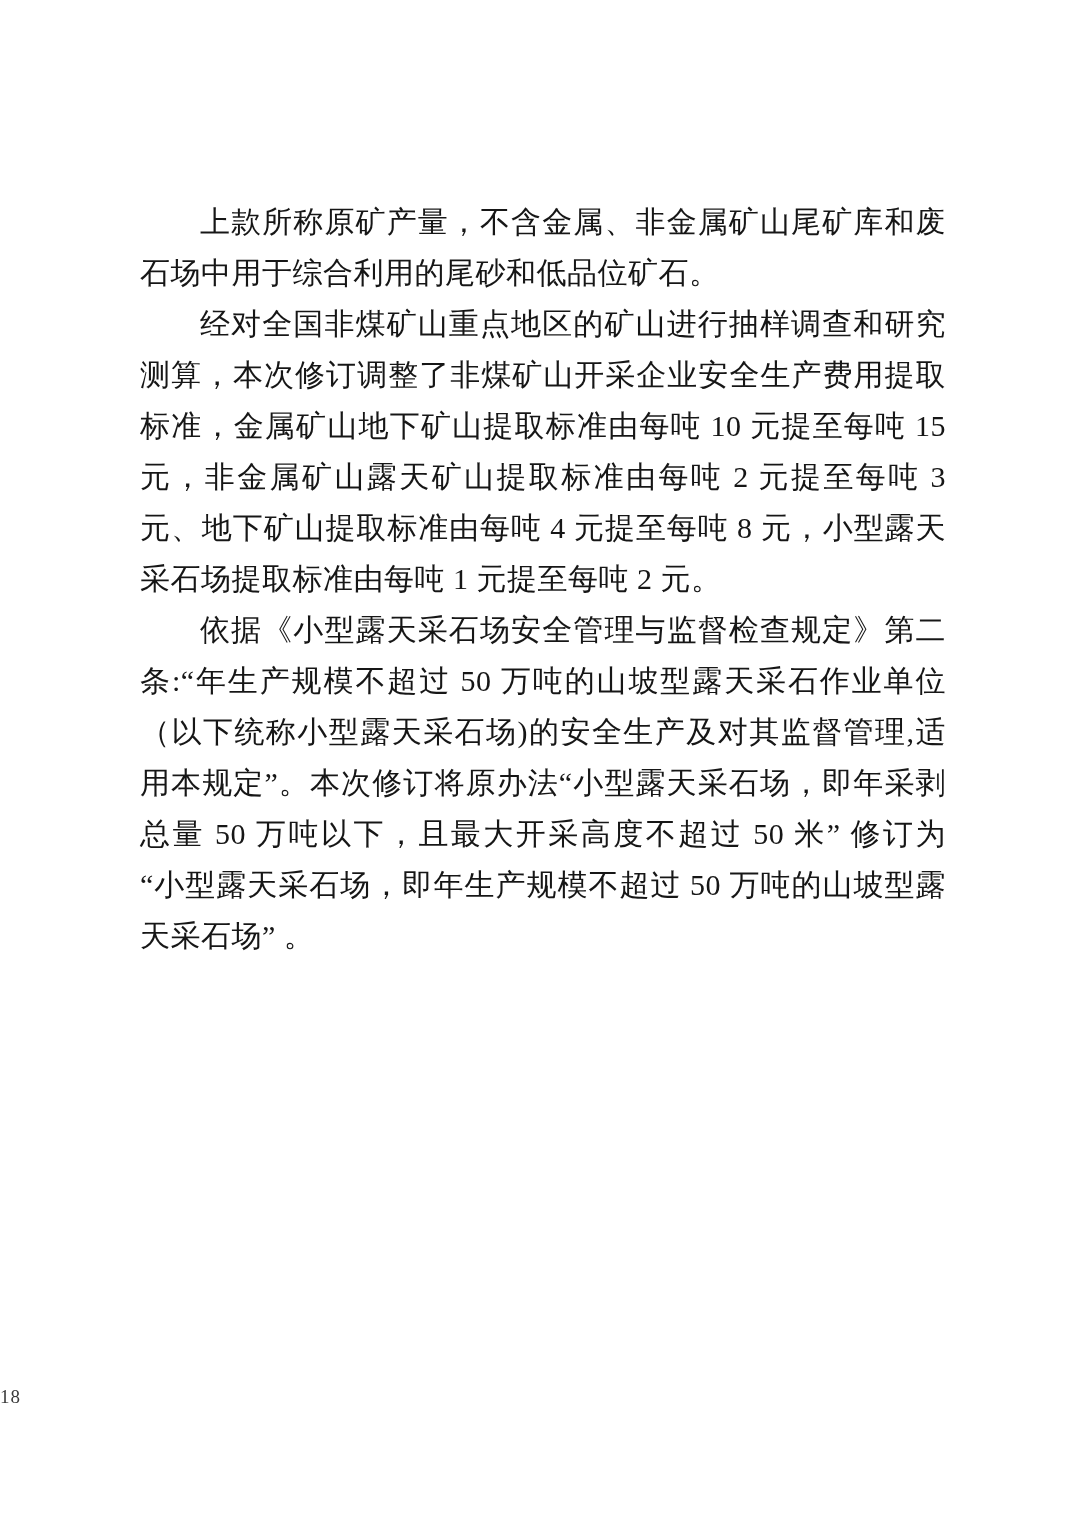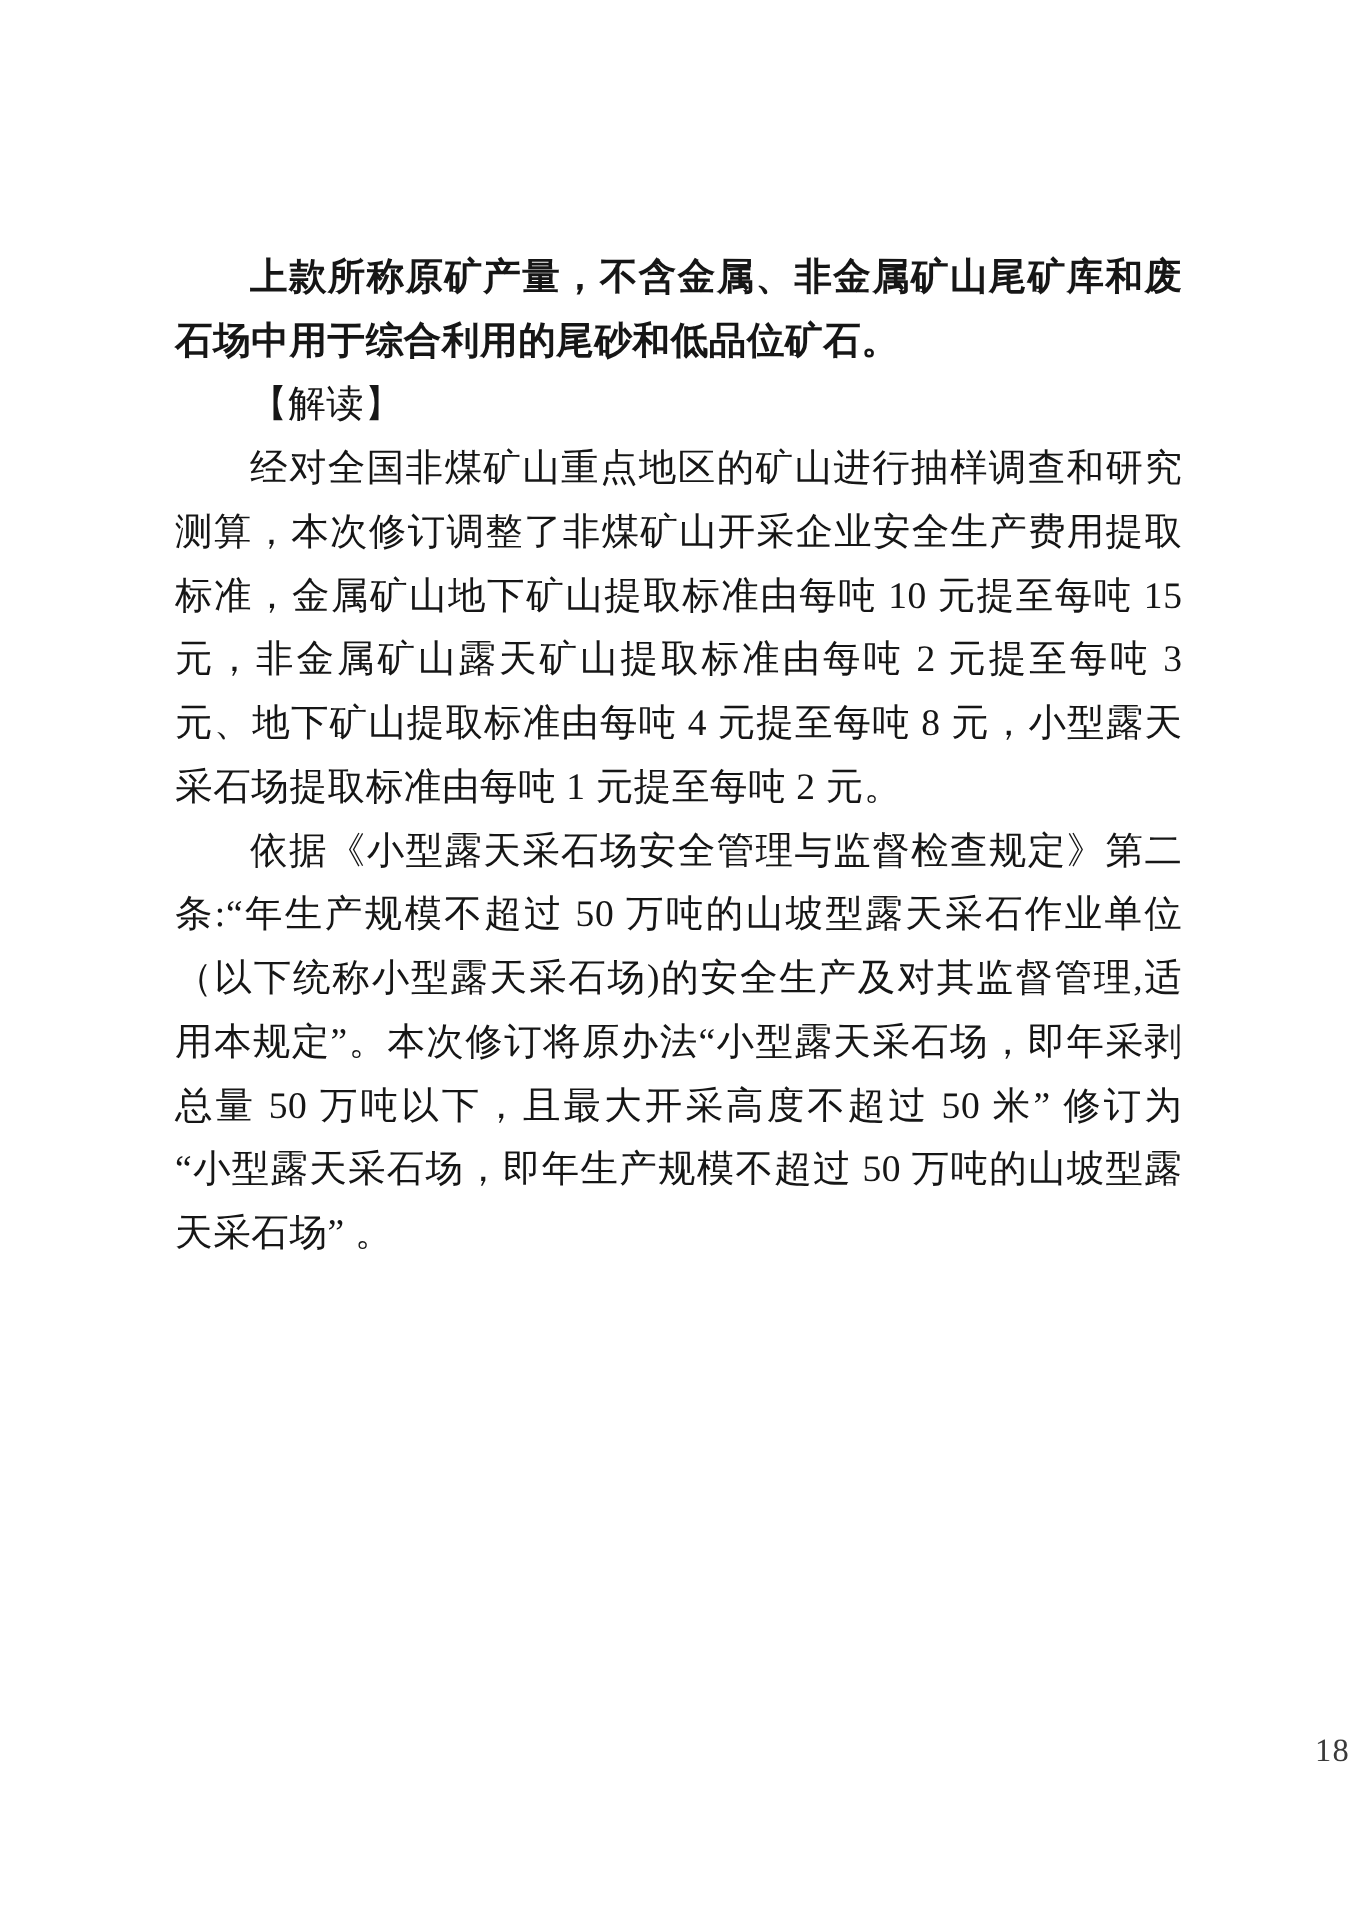--- a/index.html
+++ b/index.html
@@ -29,40 +29,39 @@
     color: #161616;
     text-align: justify;
     text-justify: inter-ideograph;
     letter-spacing: 0.5px;
   }
   .para {
     margin: 0;
     text-indent: 2em;
   }
   .para.bold {
-    font-weight: 700;
+    font-weight: 400;
   }
   .page-number {
     position: absolute;
     top: 1386px;
     left: 0;
     width: 1080px;
-    text-align: right;
-    font-size: 26px;
+    text-align: left;
+    font-size: 19px;
     color: #3a3a3a;
     letter-spacing: 1px;
   }
 </style>
 </head>
 <body>
 
 <div class="page">
 
   <main class="text-block">
     <p class="para bold">上款所称原矿产量，不含金属、非金属矿山尾矿库和废石场中用于综合利用的尾砂和低品位矿石。</p>
-    <p class="para">【解读】</p>
     <p class="para">经对全国非煤矿山重点地区的矿山进行抽样调查和研究测算，本次修订调整了非煤矿山开采企业安全生产费用提取标准，金属矿山地下矿山提取标准由每吨 10 元提至每吨 15 元，非金属矿山露天矿山提取标准由每吨 2 元提至每吨 3 元、地下矿山提取标准由每吨 4 元提至每吨 8 元，小型露天采石场提取标准由每吨 1 元提至每吨 2 元。</p>
     <p class="para">依据《小型露天采石场安全管理与监督检查规定》第二条:“年生产规模不超过 50 万吨的山坡型露天采石作业单位（以下统称小型露天采石场)的安全生产及对其监督管理,适用本规定”。本次修订将原办法“小型露天采石场，即年采剥总量 50 万吨以下，且最大开采高度不超过 50 米” 修订为 “小型露天采石场，即年生产规模不超过 50 万吨的山坡型露天采石场” 。</p>
   </main>
 
   <footer class="page-number">18</footer>
 
 </div>
 
 </body></html>

